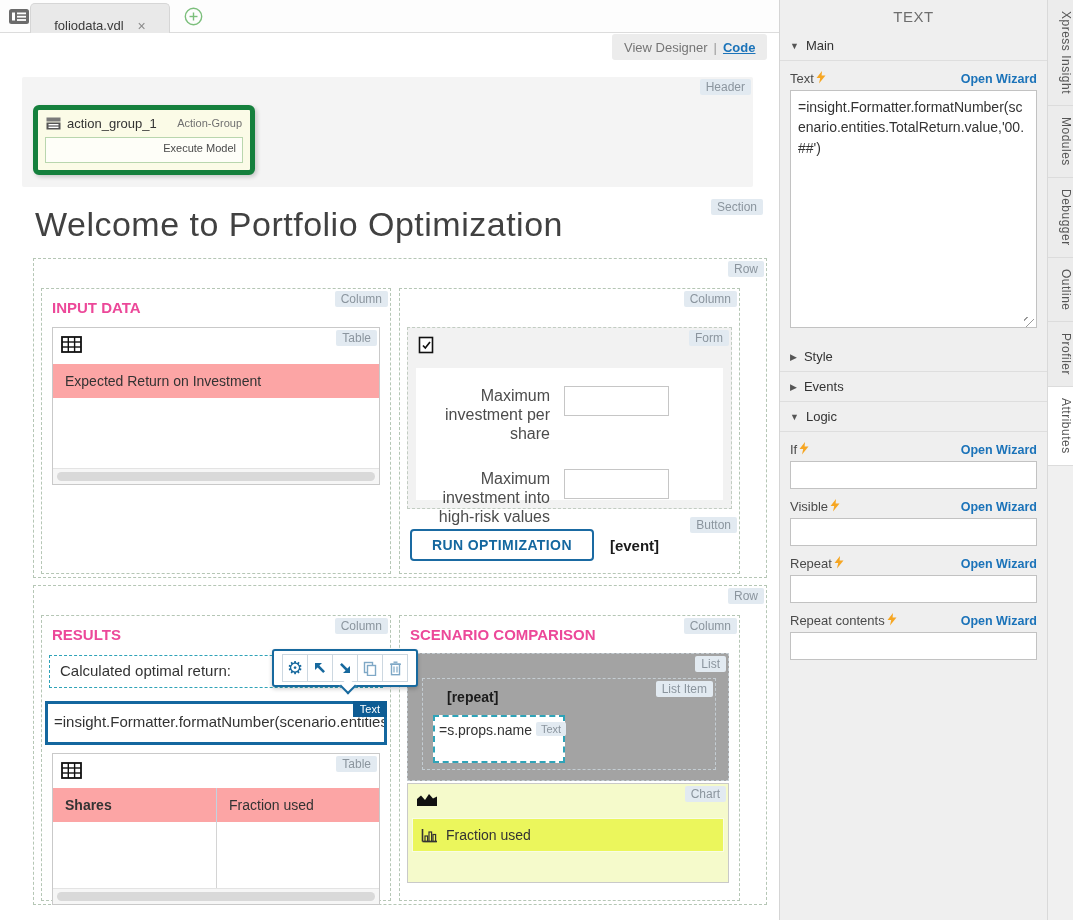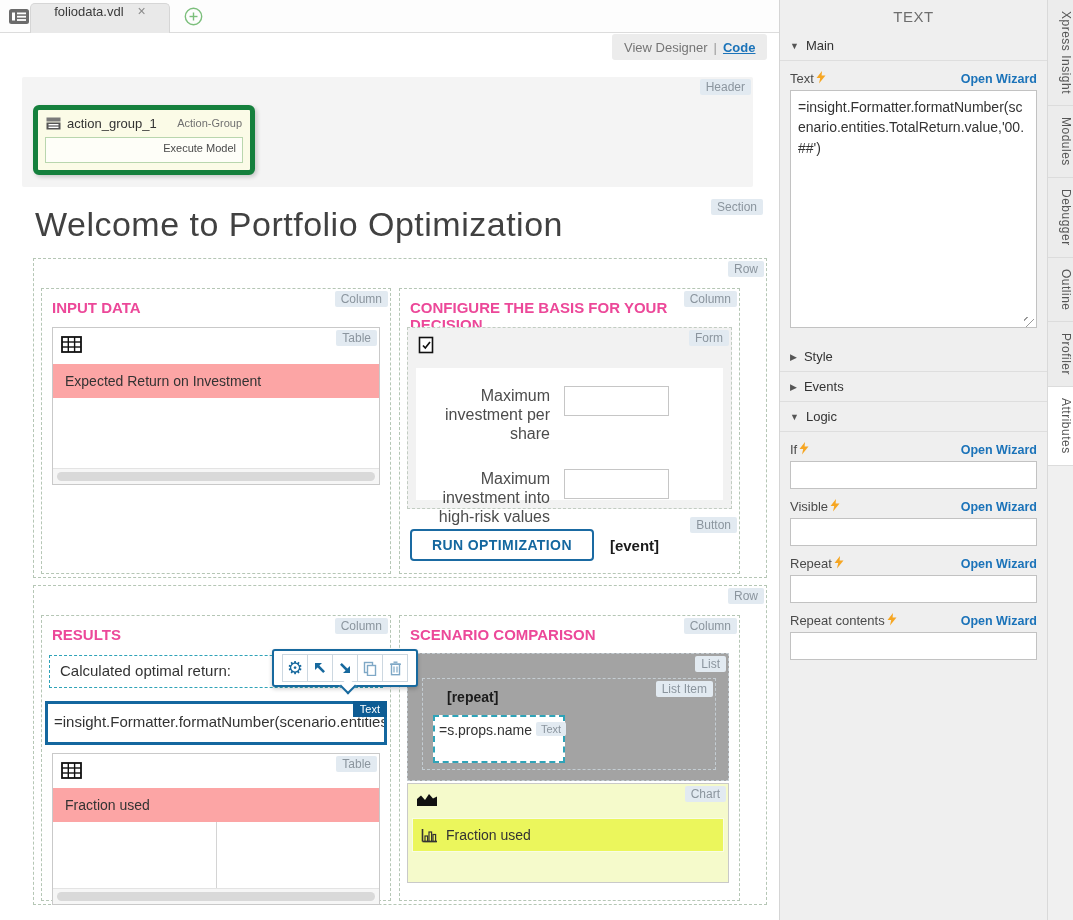--- a/index.html
+++ b/index.html
@@ -4,21 +4,21 @@
 <style>
   * { box-sizing: border-box; margin: 0; padding: 0; }
   html,body { width:1073px; height:920px; }
   body { font-family: "Liberation Sans", sans-serif; background:#fff; position:relative; overflow:hidden; }
 
   
   .tabbar { position:absolute; left:0; top:0; width:779px; height:33px; background:#fdfdfd; border-bottom:1px solid #dcdcdc; }
   .panel-toggle { position:absolute; left:8px; top:8px; width:22px; height:18px; cursor:pointer; }
   .doc-tab { position:absolute; left:30px; top:3px; width:140px; height:30px; background:#e9e9e9;
              border:1px solid #d6d6d6; border-bottom:none; border-radius:5px 5px 0 0;
-             display:flex; align-items:flex-start; justify-content:center; gap:14px; }
+             display:flex; align-items:flex-end; justify-content:center; gap:14px; }
   .doc-tab .tab-label { font-size:13px; color:#3a3a3a; }
   .doc-tab .tab-close { font-size:14px; color:#8a8a8a; cursor:pointer; line-height:1; }
   .add-tab { position:absolute; left:184px; top:7px; width:19px; height:19px; cursor:pointer; }
 
   
   .viewbar { position:absolute; left:612px; top:34px; height:26px; padding:0 12px; background:#ececec;
              border-radius:3px; display:flex; align-items:center; gap:6px; font-size:13px; }
   .viewbar .vd { color:#757575; }
   .viewbar .sep { color:#9a9a9a; }
   .viewbar .code { color:#1b73b9; text-decoration:underline; font-weight:bold; cursor:pointer; }
@@ -218,21 +218,20 @@
       </div>
       <div class="wt-body" style="height:70px;"></div>
       <div class="wt-scroll">
           <div class="thumb"></div>
         </div>
     </div>
   </div>
 
   <div class="vdl-col col-b">
     <span class="badge">Column</span>
-    <div class="col-heading">CONFIGURE THE BASIS FOR YOUR DECISION</div>
 
     <div class="widget-form">
       <span class="form-icon">
         <svg width="17" height="18" viewBox="0 0 17 18">
           <rect x="1.5" y="1.5" width="13" height="15" fill="#fff" stroke="#111" stroke-width="1.6"></rect>
           <polyline points="5,9.5 7.3,12 12,6" fill="none" stroke="#111" stroke-width="1.7"></polyline>
         </svg>
       </span>
       <span class="badge">Form</span>
       <div class="form-inner">
@@ -308,20 +307,21 @@
             <rect x="1" y="1" width="19" height="15" fill="none" stroke="#111" stroke-width="1.8"></rect>
             <line x1="7.3" y1="1" x2="7.3" y2="16" stroke="#111" stroke-width="1.4"></line>
             <line x1="13.6" y1="1" x2="13.6" y2="16" stroke="#111" stroke-width="1.4"></line>
             <line x1="1" y1="6" x2="20" y2="6" stroke="#111" stroke-width="1.4"></line>
             <line x1="1" y1="11" x2="20" y2="11" stroke="#111" stroke-width="1.4"></line>
           </svg>
         </span>
         <span class="badge">Table</span>
       </div>
       <div class="wt-header">
+        <div class="cell half" style="font-weight:bold;">Shares</div>
         <div class="cell half">Fraction used</div>
       </div>
       <div class="wt-body" style="height:66px;">
         <div class="bcell half"></div>
         <div class="bcell half"></div>
       </div>
       <div class="wt-scroll">
           <div class="thumb"></div>
         </div>
     </div>

